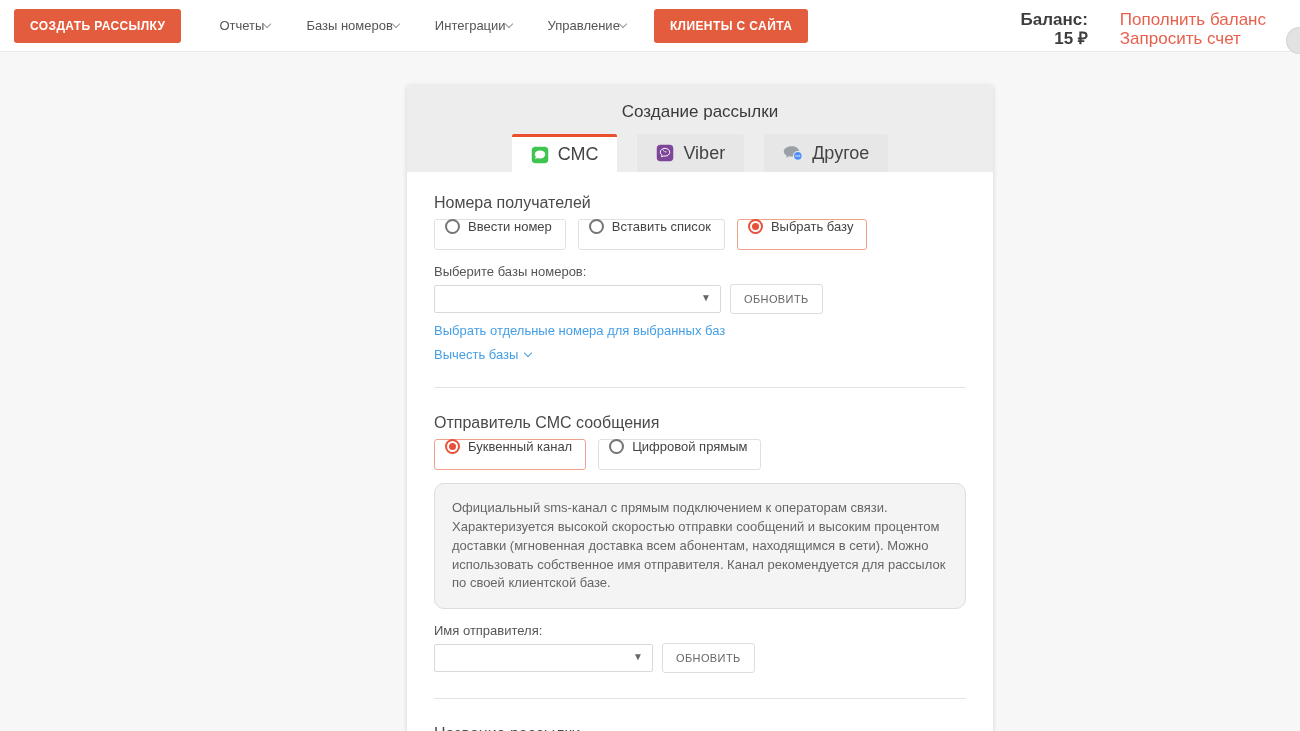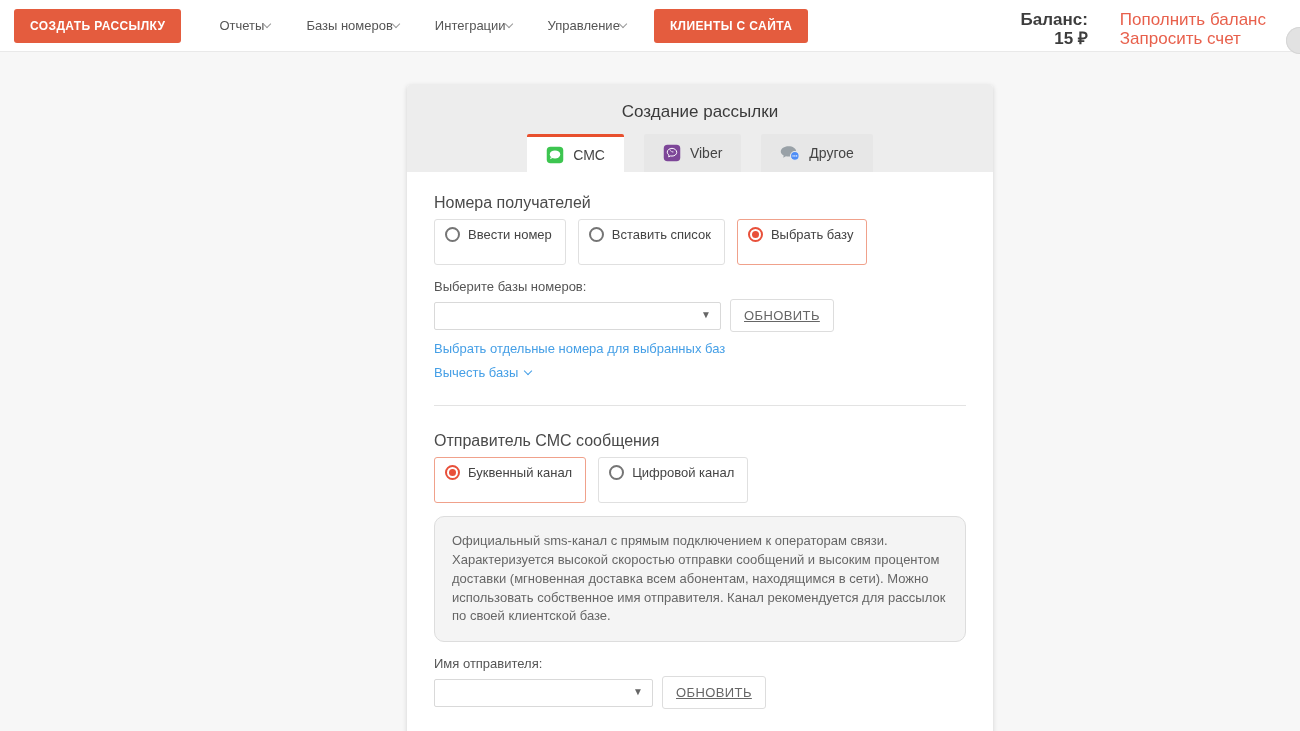--- a/index.html
+++ b/index.html
@@ -24,47 +24,47 @@
   .help-circle { position:absolute; right:-13px; top:27px; width:27px; height:27px;
     border-radius:50%; background:#e2e2e2; box-shadow:inset 0 0 0 1px #d6d6d6; }
 
   
   .card { width:586px; margin:33px 0 0 407px; background:#fff; border-radius:3px;
     box-shadow:0 1px 5px rgba(0,0,0,.15); }
   .card-header { background:#ededed; border-radius:3px 3px 0 0; padding-top:17px; }
   .card-title { text-align:center; font-size:17px; color:#3b3b3b; }
   .tabs { display:flex; justify-content:center; margin-top:12px; }
   .tab { height:38px; display:flex; align-items:center; gap:9px; padding:16px 19px;
-    font-size:14px; color:#444; background:#e7e7e7; margin:0 10px; cursor:pointer;
+    font-size:18px; color:#444; background:#e7e7e7; margin:0 10px; cursor:pointer;
     border-radius:2px 2px 0 0; }
   .tab.active { background:#fff; border-top:3px solid #e8502e; }
   .tab svg { display:block; }
 
   .card-body { padding:22px 27px 40px; }
   .section-h { font-size:16px; color:#4a4a4a; font-weight:400; }
   .radio-row { display:flex; gap:12px; margin-top:7px; }
   .radio-opt { display:flex; align-items:center; gap:8px; border:1px solid #e0e0e0;
-    border-radius:3px; padding:0 13px 16px 10px; height:46px; font-size:13px; color:#444;
+    border-radius:3px; padding:0 13px 16px 10px; height:31px; font-size:13px; color:#444;
     cursor:pointer; background:#fff; }
   .radio-opt.checked { border-color:#f0a18b; }
   .rb { width:15px; height:15px; border:2px solid #757575; border-radius:50%;
     flex:none; position:relative; }
   .radio-opt.checked .rb { border-color:#e8503a; }
   .radio-opt.checked .rb::after { content:""; position:absolute; inset:2px;
     background:#e8503a; border-radius:50%; }
 
   .field-label { font-size:13px; color:#555; margin-top:14px; }
   .select-row { display:flex; gap:9px; margin-top:5px; align-items:center; }
   .select { position:relative; height:28px; border:1px solid #d9d9d9; border-radius:2px;
     background:#fff; cursor:pointer; font-size:13px; color:#444; padding:6px 24px 0 10px; }
   .select .caret { position:absolute; right:9px; top:7px; color:#666; font-size:10px; line-height:1; }
   .w-lg { width:287px; } .w-md { width:219px; }
-  .btn-secondary { border:1px solid #ddd; background:#fff; color:#666; font-size:13px;
+  .btn-secondary { border:1px solid #ddd; background:#fff; color:#666; font-size:11px;
     letter-spacing:.4px; padding:8px 13px; border-radius:3px; cursor:pointer;
-    font-family:inherit; white-space:nowrap;text-decoration:underline; }
+    font-family:inherit; white-space:nowrap; }
   .links { display:flex; flex-direction:column; align-items:flex-start; }
   .link { color:#459fe6; font-size:13px; margin-top:9px; display:inline-flex;
     align-items:center; gap:7px; cursor:pointer; }
   .chev-blue { border-color:#459fe6; }
   .divider { height:1px; background:#e3e3e3; margin:25px 0 26px; }
   .info-box { background:#f4f4f4; border:1px solid #ddd; border-radius:10px;
     padding:15px 17px; font-size:13px; color:#666; line-height:1.45; margin-top:13px; }
 </style>
 </head>
 <body>
@@ -187,21 +187,21 @@
 
     <div class="section-h">Отправитель СМС сообщения</div>
 
     <div class="radio-row">
       <div class="radio-opt checked">
         <span class="rb"></span>
         <span>Буквенный канал</span>
       </div>
       <div class="radio-opt">
         <span class="rb"></span>
-        <span>Цифровой канал</span>
+        <span>Цифровой прямым</span>
       </div>
     </div>
 
     <div class="info-box">Официальный sms-канал с прямым подключением к операторам связи. Характеризуется высокой скоростью отправки сообщений и высоким процентом доставки (мгновенная доставка всем абонентам, находящимся в сети). Можно использовать собственное имя отправителя. Канал рекомендуется для рассылок по своей клиентской базе.</div>
 
     <div class="field-label">Имя отправителя:</div>
     <div class="select-row">
       <div class="select w-md">
         <span></span>
         <span class="caret">▼</span>

